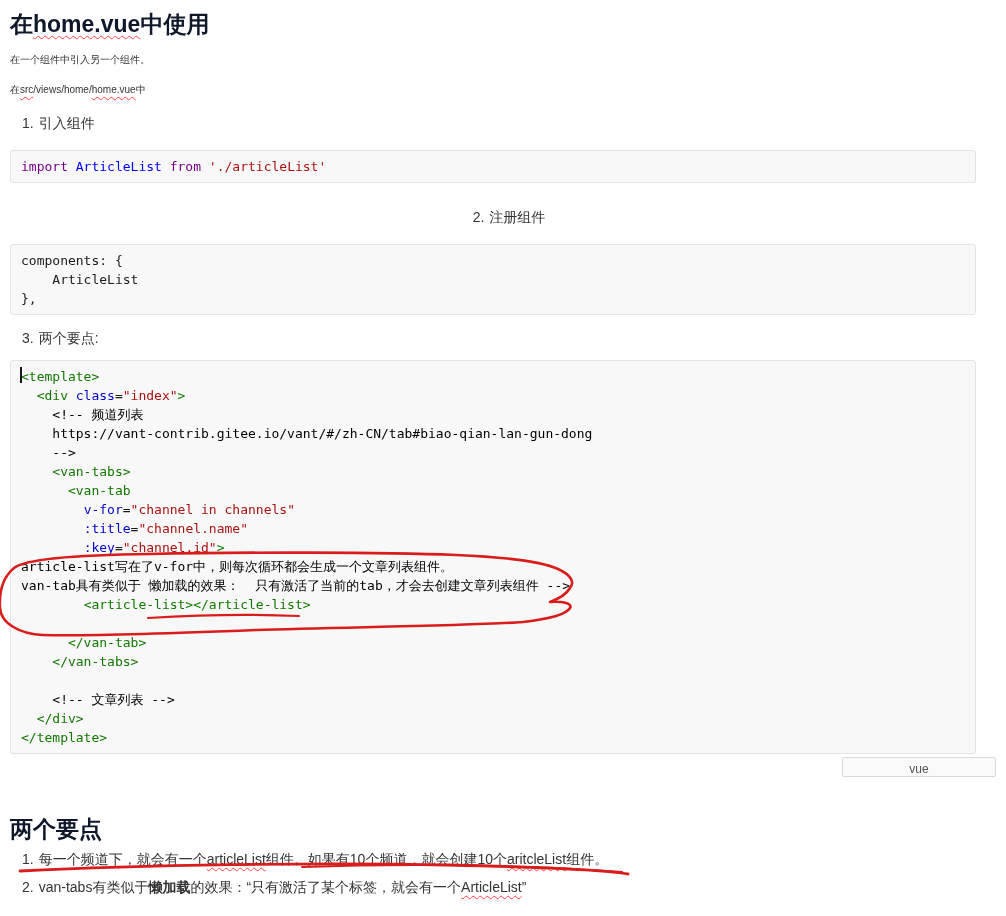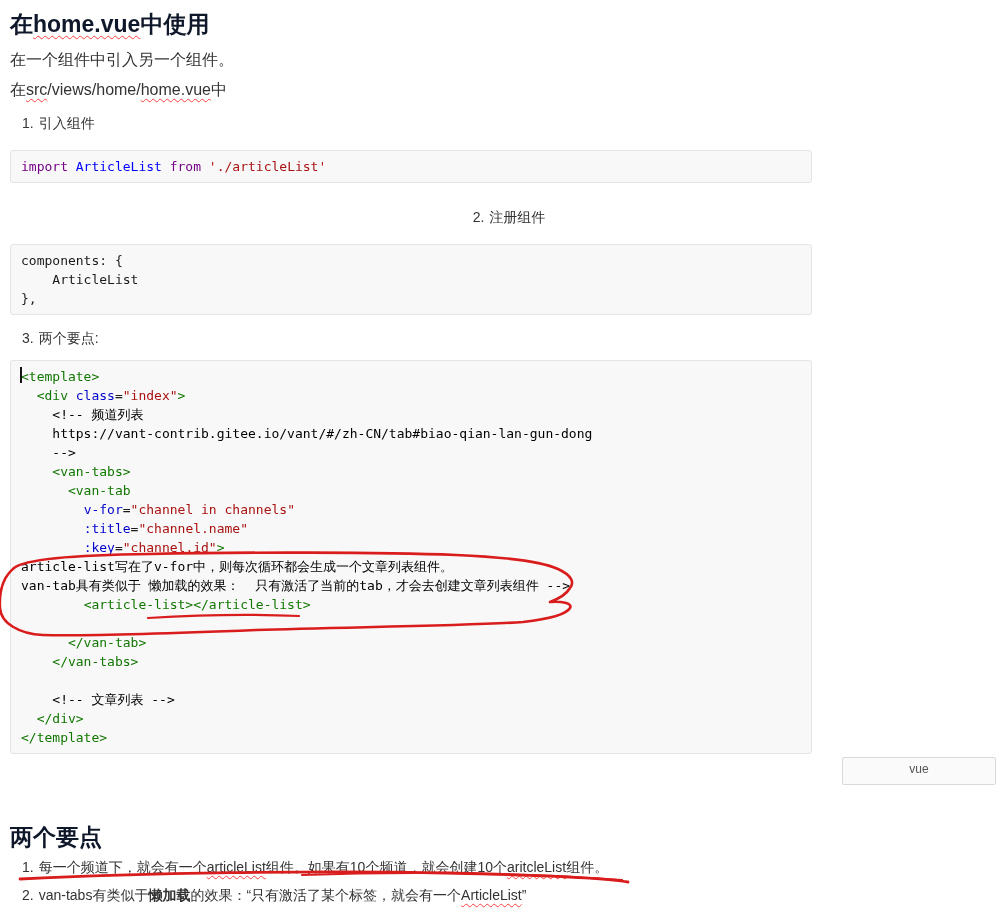--- a/index.html
+++ b/index.html
@@ -11,41 +11,41 @@
     color:#333333;
     padding:10px;
     overflow:hidden;
     position:relative;
   }
   h1.doc-title {
     font-size:23px; line-height:28px; font-weight:bold;
     margin:0; color:#0f172a;
   }
   h1.doc-title.second { margin-top:38px; }
-  p.body-text { font-size:16px; line-height:20px; margin:0; }
+  p.body-text { font-size:10px; line-height:20px; margin:0; }
   p.intro { margin-top:12px; }
   p.path  { margin-top:10px; }
   .squiggle {
     text-decoration-line:underline;
     text-decoration-style:wavy;
     text-decoration-color:#ff4242;
     text-decoration-thickness:1px;
     text-underline-offset:3px;
   }
   .bold { font-weight:bold; }
   .step {
     font-size:14px; line-height:20px;
     padding-left:12px;
   }
   .step .marker { margin-right:5px; }
   .step.s1 { margin-top:13px; }
   .step.s2 { margin-top:24px;text-align:center; }
   .step.s3 { margin-top:13px; }
   .code-block {
-    width:802px;
+    width:966px;
     background:#f8f8f8;
     border:1px solid #e4e4e4;
     border-radius:3px;
     padding:6px 10px;
     font-family:"DejaVu Sans Mono", monospace;
     font-size:13px;
     line-height:19px;
     color:#1a1a1a;
     position:relative;
   }
@@ -62,21 +62,21 @@
   .tk-pl  { color:#1a1a1a; }
   .text-cursor {
     position:absolute; left:9px; top:6px;
     width:1.5px; height:16px; background:#151515;
   }
   .annotation-svg {
     position:absolute; left:0; top:0;
     overflow:visible; pointer-events:none;
   }
   .lang-pill {
-    width:154px; height:28px;
+    width:154px; height:20px;
     margin:3px 0 0 auto;
     background:#fafafa;
     border:1px solid #d9d9d9;
     border-radius:2px;
     font-size:12px; line-height:22px;
     color:#555; text-align:center;
     cursor:pointer;
   }
   .key-point {
     font-size:14px; line-height:20px;

